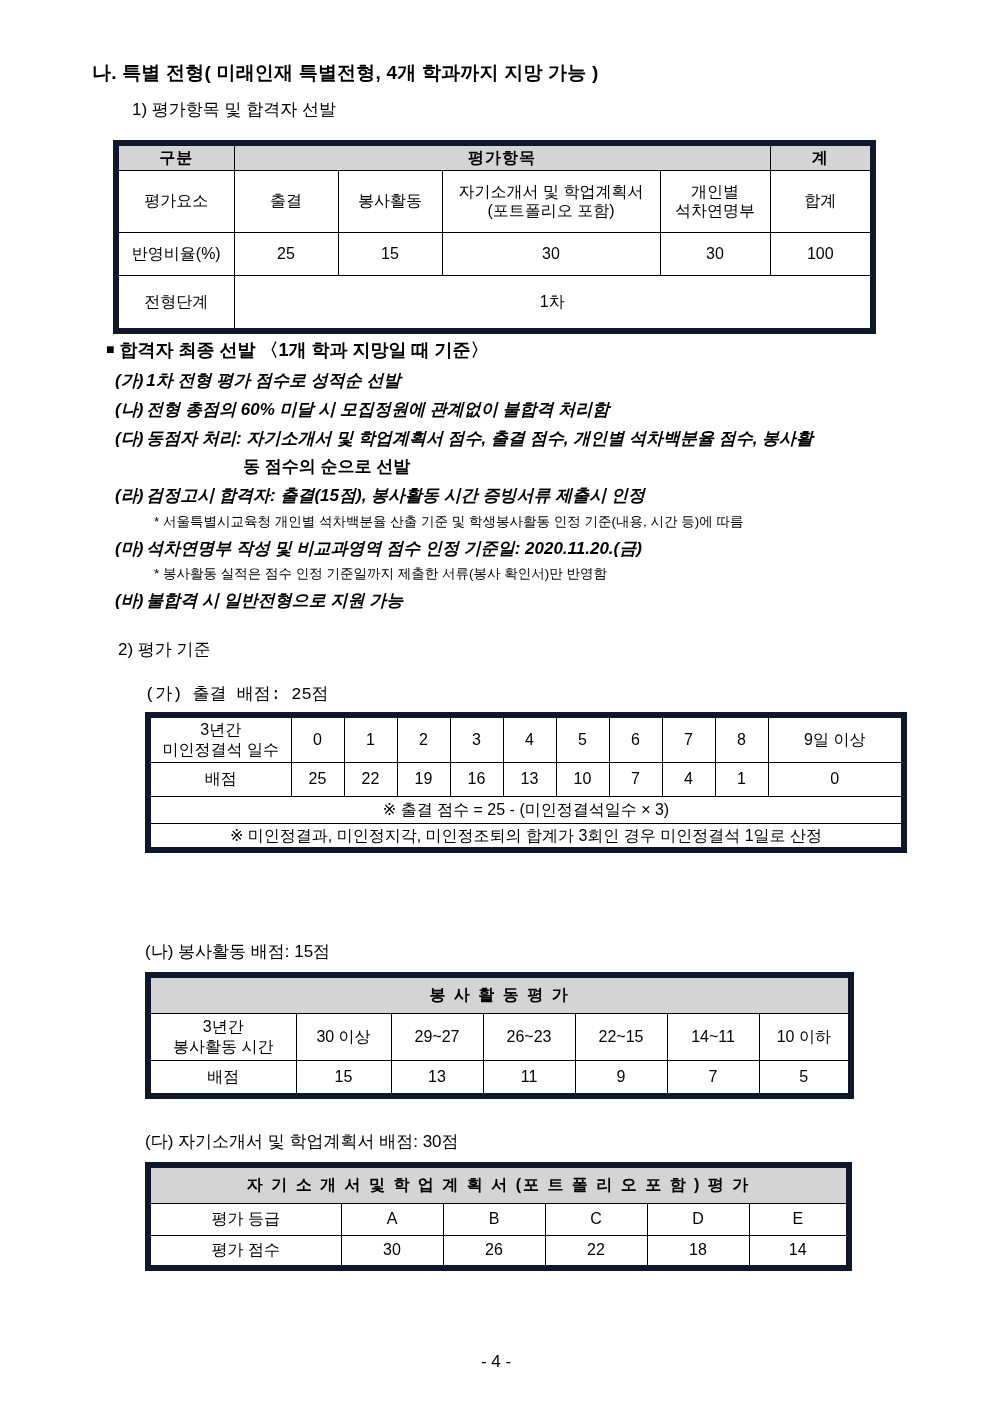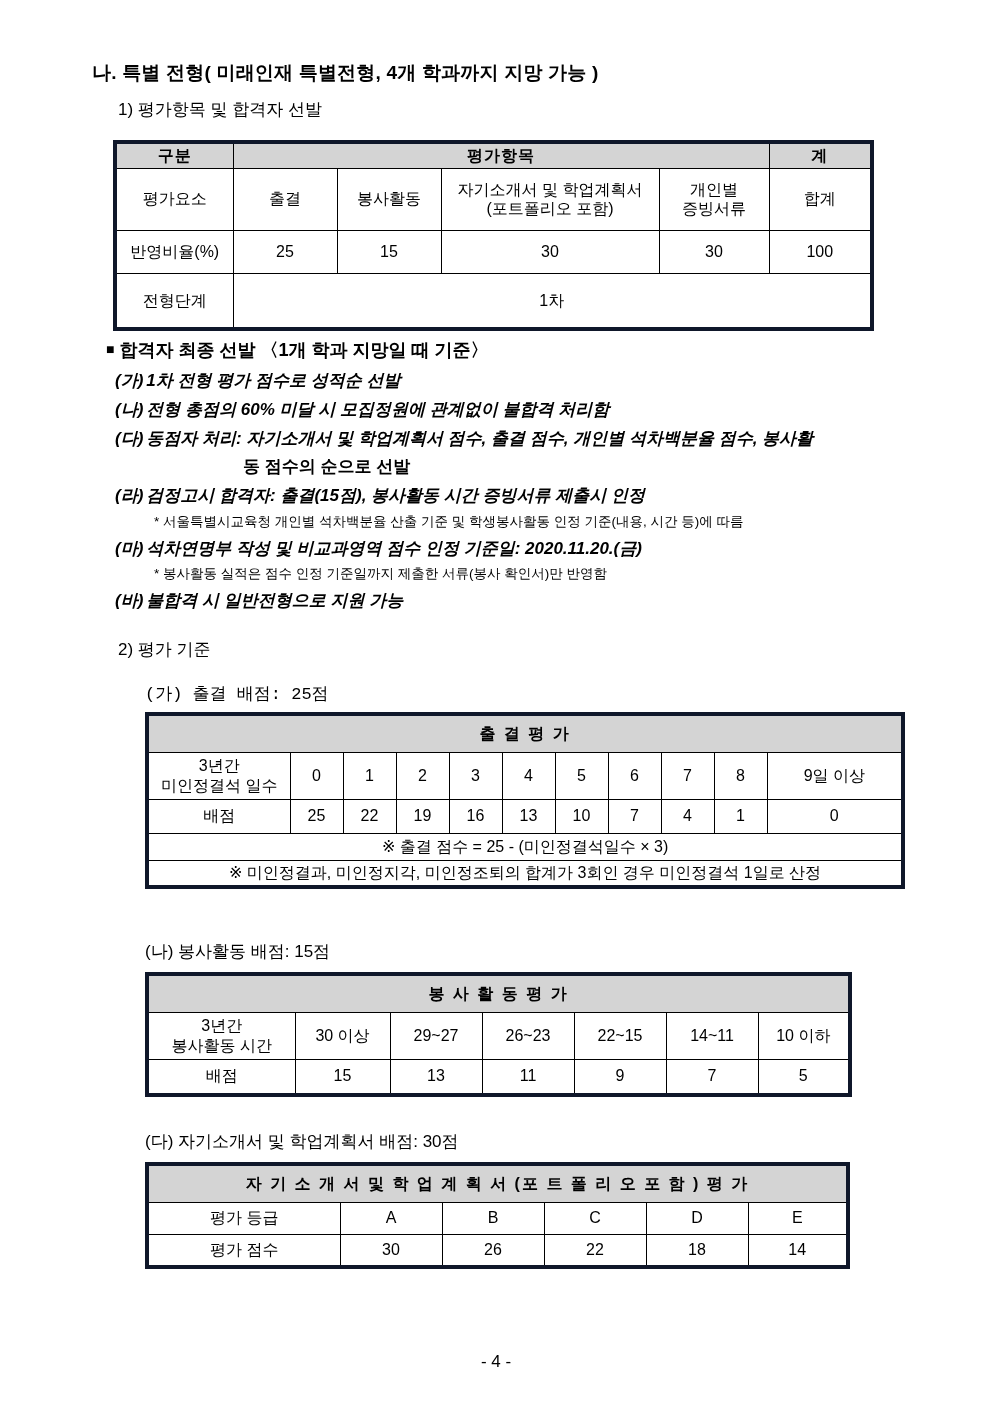--- a/index.html
+++ b/index.html
@@ -27,21 +27,21 @@
     position: absolute;
     left: 92px;
     top: 60px;
     font-size: 19px;
     font-weight: bold;
     letter-spacing: 0.2px;
     white-space: nowrap;
   }
   .h-sub1 {
     position: absolute;
-    left: 118px;
+    left: 132px;
     top: 98px;
     font-size: 17px;
     font-weight: normal;
     white-space: nowrap;
   }
 
   .bullet-block {
     position: absolute;
     left: 106px;
     top: 338px;
@@ -102,21 +102,21 @@
     background: #ffffff;
   }
   table.doc td {
     border: 1px solid #000000;
     text-align: center;
     vertical-align: middle;
     font-size: 16px;
     padding: 2px 3px;
     line-height: 1.22;
   }
-  table.doc { border: 4px solid #0f172a; }
+  table.doc { border: 6px solid #0f172a; }
   .shaded { background: #d4d4d4; font-weight: bold; letter-spacing: 1px; }
   .hdr-title { font-size: 17px; font-weight: bold; letter-spacing: 2px; }
   .two-line { line-height: 1.3; }
   .small-note { font-size: 15px; }
 
   #table-evaluation-items { left: 113px; top: 140px; width: 759px; }
   #table-attendance      { left: 145px; top: 712px; width: 703px; }
   #table-volunteer       { left: 145px; top: 972px; width: 703px; }
   #table-essay           { left: 145px; top: 1162px; width: 703px; padding-left: 26px; }
 
@@ -155,21 +155,21 @@
       <tr style="height:62px">
         <td>평가요소</td>
         <td>출결</td>
         <td>봉사활동</td>
         <td class="two-line">
           <div>자기소개서 및 학업계획서</div>
           <div>(포트폴리오 포함)</div>
         </td>
         <td class="two-line">
           <div>개인별</div>
-          <div>증빙서류</div>
+          <div>석차연명부</div>
         </td>
         <td>합계</td>
       </tr>
       <tr style="height:43px">
         <td>반영비율(%)</td>
         <td>25</td>
         <td>15</td>
         <td>30</td>
         <td>30</td>
         <td>100</td>
@@ -215,23 +215,20 @@
         <col style="width:53px">
       <col style="width:53px">
         <col style="width:53px">
         <col style="width:53px">
       <col style="width:53px">
         <col style="width:53px">
         <col style="width:53px">
       <col style="width:136px">
     </colgroup>
     <tbody>
-      <tr style="height:38px">
-        <td class="shaded hdr-title" colspan="11">출 결 평 가</td>
-      </tr>
       <tr style="height:47px">
         <td class="two-line">
           <div>3년간</div>
           <div>미인정결석 일수</div>
         </td>
         <td>0</td>
         <td>1</td>
         <td>2</td>
         <td>3</td>
         <td>4</td>

